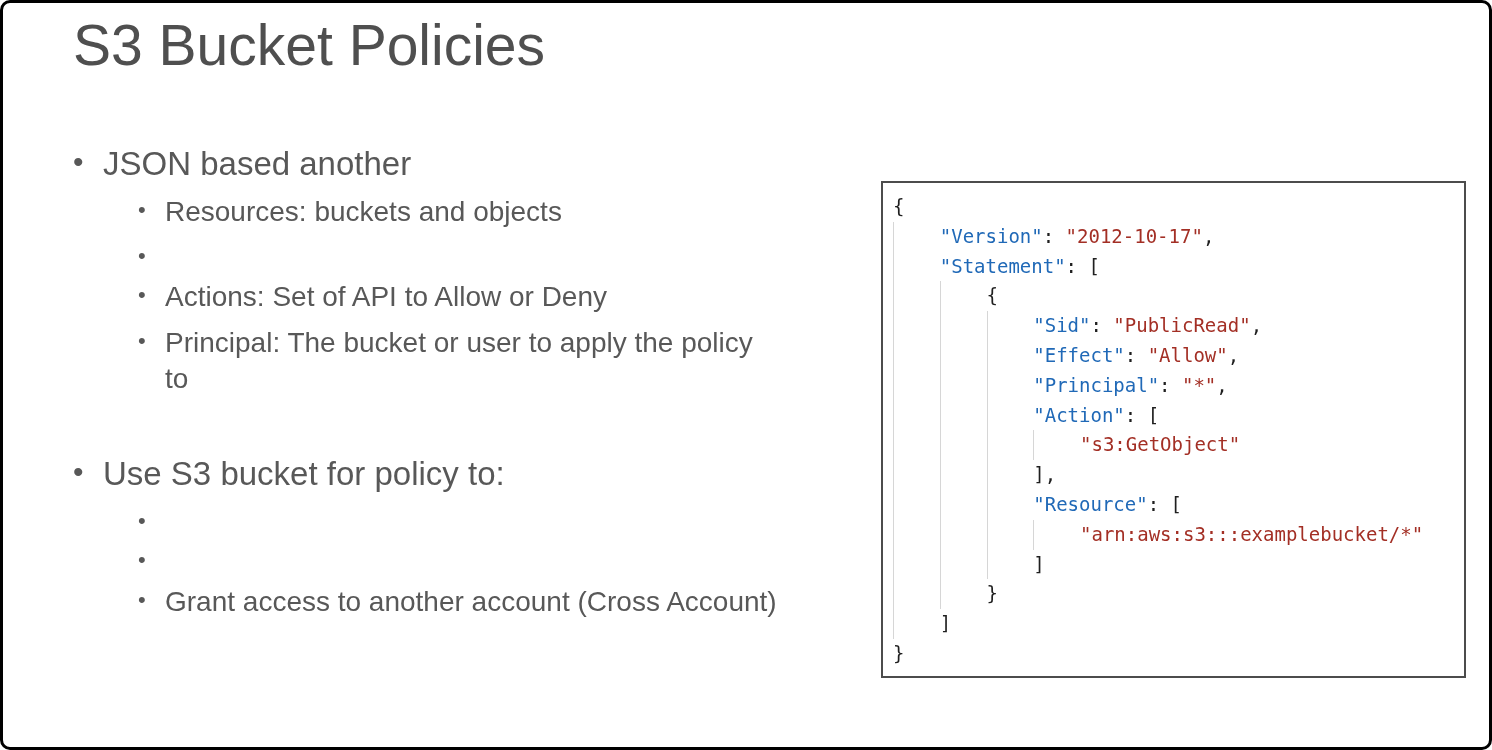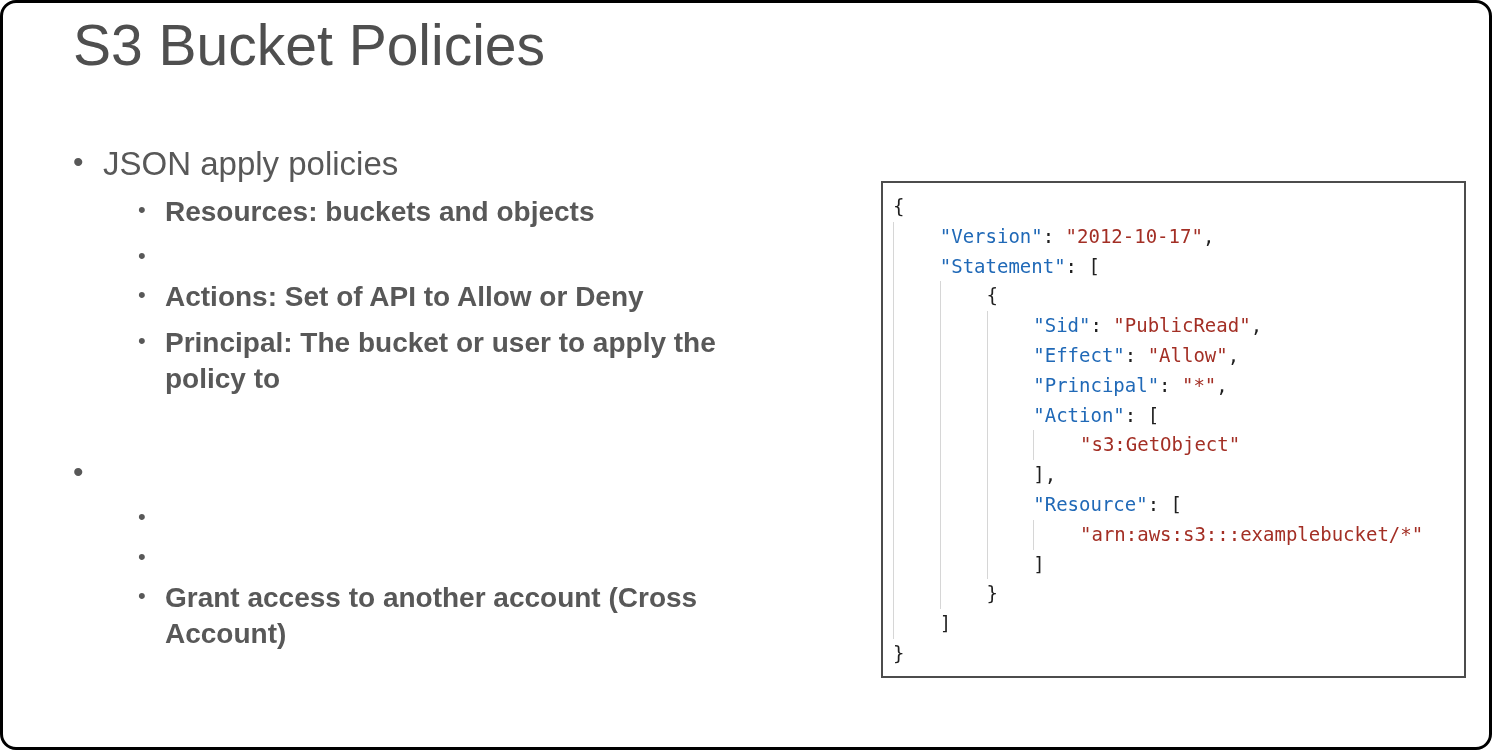--- a/index.html
+++ b/index.html
@@ -10,21 +10,21 @@
     height: 750px;
     font-family: "Liberation Sans", sans-serif;
   }
   .slide {
     position: relative;
     box-sizing: border-box;
     width: 1492px;
     height: 750px;
     background: #ffffff;
     border: 3px solid #000000;
-    border-radius: 16px;
+    border-radius: 10px;
     overflow: hidden;
   }
   .title {
     position: absolute;
     left: 70px;
     top: 10px;
     font-size: 57px;
     font-weight: 300;
     color: #4f4f4f;
     letter-spacing: 0px;
@@ -68,21 +68,20 @@
     color: #585858;
   }
   .sub-item .dot {
     width: 27px;
     flex: 0 0 27px;
     font-size: 22px;
     padding-top: 2px;
   }
   .sub-item .btext {
     max-width: 612px;
-    font-weight: bold;
   }
   .code-panel {
     position: absolute;
     box-sizing: border-box;
     left: 878px;
     top: 178px;
     width: 585px;
     height: 497px;
     background: #ffffff;
     border: 2px solid var(--code-border, #4c4c4c);
@@ -111,21 +110,21 @@
 </head>
 <body>
 
 <div class="slide">
   <div class="title">S3 Bucket Policies</div>
 
   <div class="bullets-column" id="bullets">
       <div class="bullet-group">
         <div class="l1-row">
           <span class="dot">•</span>
-          <span class="btext">JSON apply policies</span>
+          <span class="btext">JSON based another</span>
         </div>
         <ul class="sub-list">
           <li class="sub-item">
             <span class="dot">•</span>
             <span class="btext">Resources: buckets and objects</span>
           </li>
           <li class="sub-item">
             <span class="dot">•</span>
           </li>
           <li class="sub-item">
@@ -134,20 +133,21 @@
           </li>
           <li class="sub-item">
             <span class="dot">•</span>
             <span class="btext">Principal: The bucket or user to apply the policy to</span>
           </li>
         </ul>
       </div>
       <div class="bullet-group">
         <div class="l1-row">
           <span class="dot">•</span>
+          <span class="btext">Use S3 bucket for policy to:</span>
         </div>
         <ul class="sub-list">
           <li class="sub-item">
             <span class="dot">•</span>
           </li>
           <li class="sub-item">
             <span class="dot">•</span>
           </li>
           <li class="sub-item">
             <span class="dot">•</span>

